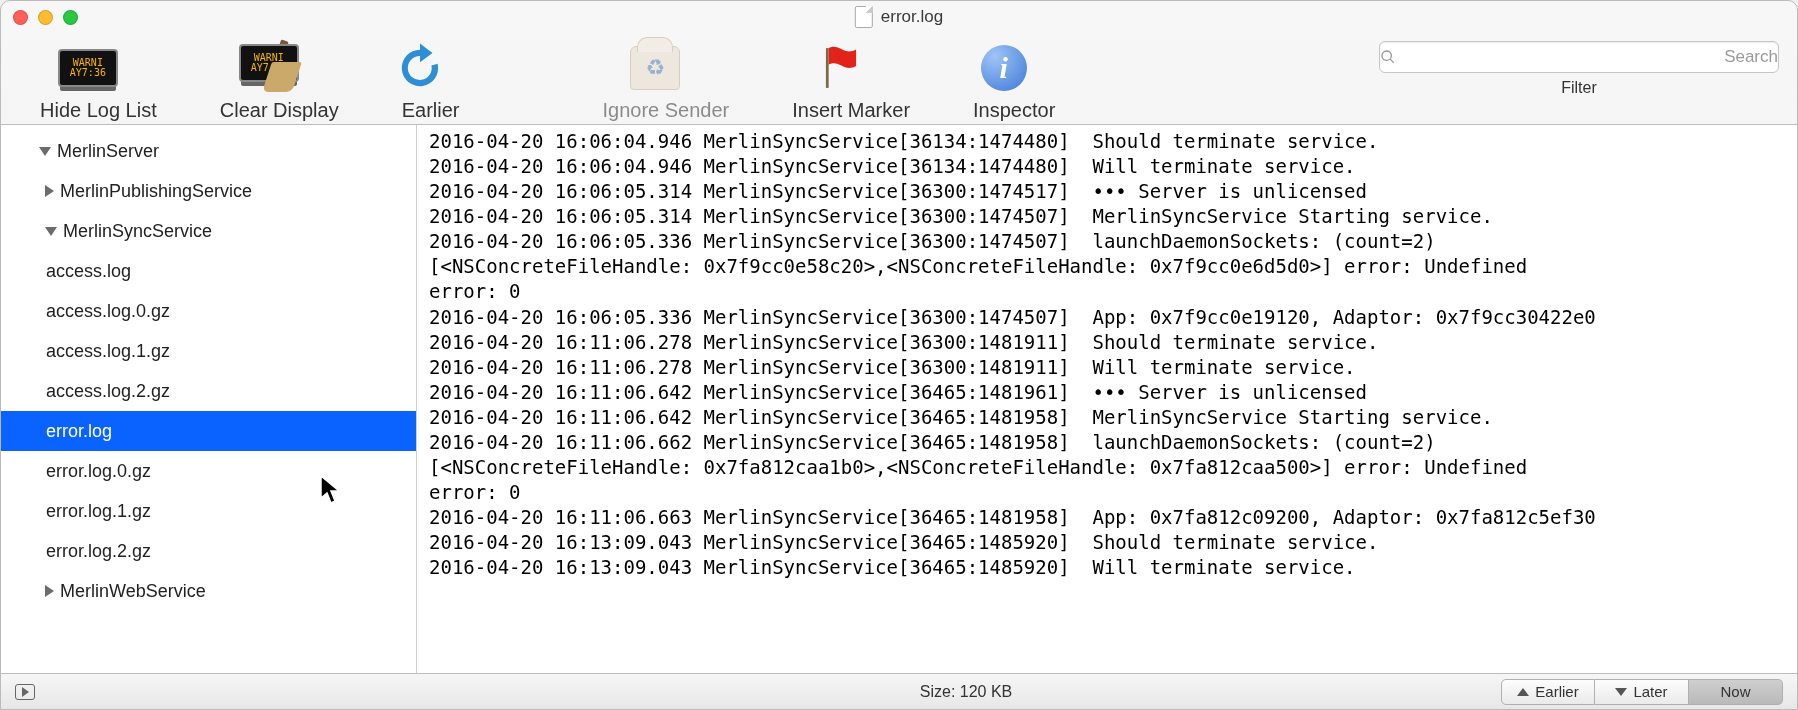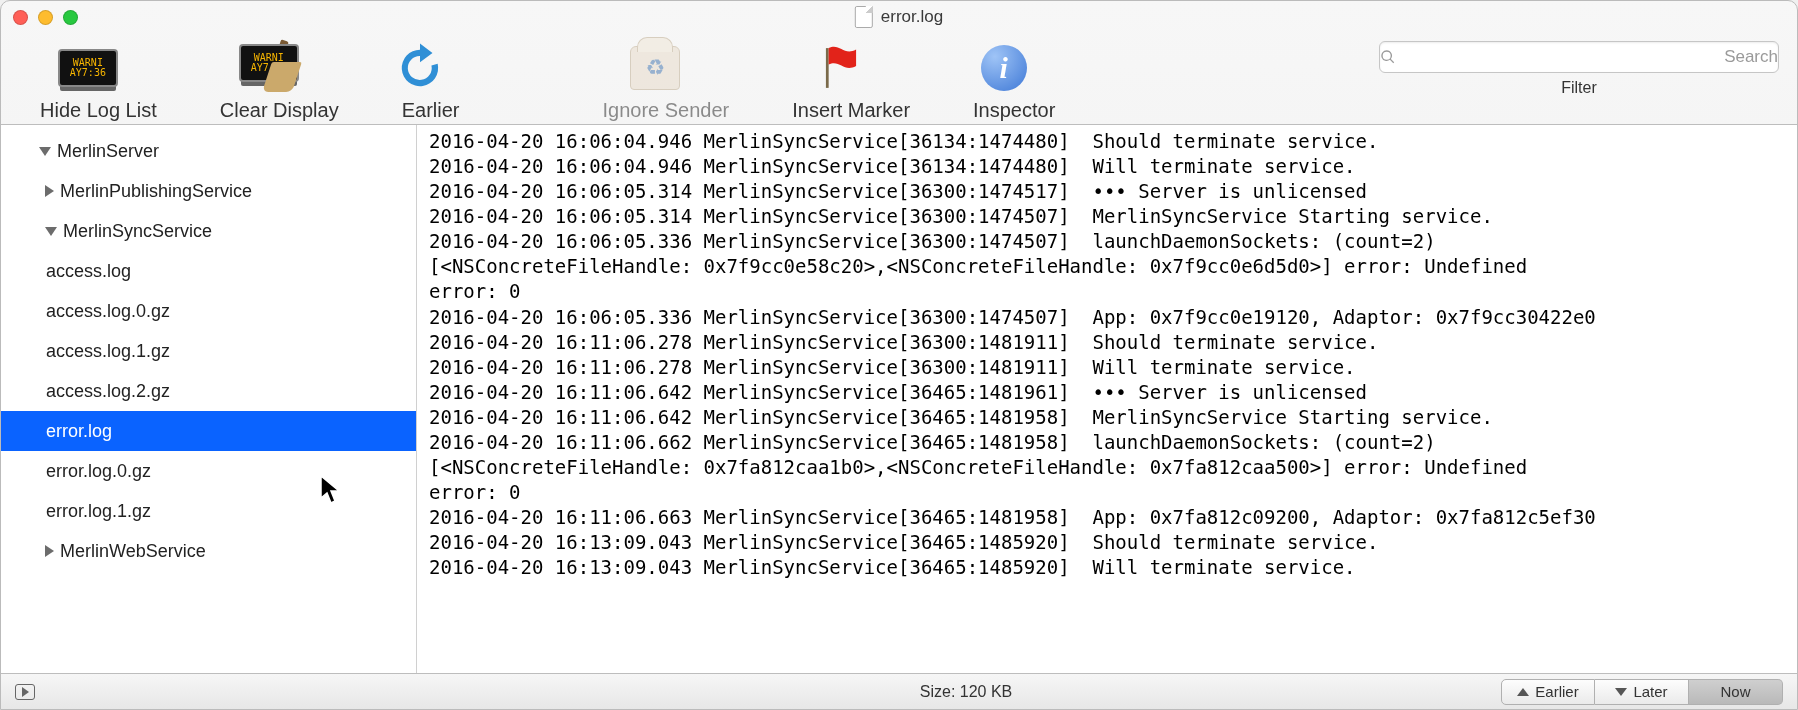--- a/index.html
+++ b/index.html
@@ -168,20 +168,23 @@
         </div>
       <div class="row ind3 sel">
           <span>error.log</span>
         </div>
       <div class="row ind3">
           <span>error.log.0.gz</span>
         </div>
       <div class="row ind3">
           <span>error.log.1.gz</span>
         </div>
+      <div class="row ind3">
+          <span>error.log.2.gz</span>
+        </div>
       <div class="row ind2">
           <span class="tri right"></span>
           <span>MerlinWebService</span>
         </div>
     </div>
 
     <div class="content"><div>2016-04-20 16:06:04.946 MerlinSyncService[36134:1474480]  Should terminate service.</div><div>2016-04-20 16:06:04.946 MerlinSyncService[36134:1474480]  Will terminate service.</div><div>2016-04-20 16:06:05.314 MerlinSyncService[36300:1474517]  ••• Server is unlicensed</div><div>2016-04-20 16:06:05.314 MerlinSyncService[36300:1474507]  MerlinSyncService Starting service.</div><div>2016-04-20 16:06:05.336 MerlinSyncService[36300:1474507]  launchDaemonSockets: (count=2)</div><div>[&lt;NSConcreteFileHandle: 0x7f9cc0e58c20&gt;,&lt;NSConcreteFileHandle: 0x7f9cc0e6d5d0&gt;] error: Undefined</div><div>error: 0</div><div>2016-04-20 16:06:05.336 MerlinSyncService[36300:1474507]  App: 0x7f9cc0e19120, Adaptor: 0x7f9cc30422e0</div><div>2016-04-20 16:11:06.278 MerlinSyncService[36300:1481911]  Should terminate service.</div><div>2016-04-20 16:11:06.278 MerlinSyncService[36300:1481911]  Will terminate service.</div><div>2016-04-20 16:11:06.642 MerlinSyncService[36465:1481961]  ••• Server is unlicensed</div><div>2016-04-20 16:11:06.642 MerlinSyncService[36465:1481958]  MerlinSyncService Starting service.</div><div>2016-04-20 16:11:06.662 MerlinSyncService[36465:1481958]  launchDaemonSockets: (count=2)</div><div>[&lt;NSConcreteFileHandle: 0x7fa812caa1b0&gt;,&lt;NSConcreteFileHandle: 0x7fa812caa500&gt;] error: Undefined</div><div>error: 0</div><div>2016-04-20 16:11:06.663 MerlinSyncService[36465:1481958]  App: 0x7fa812c09200, Adaptor: 0x7fa812c5ef30</div><div>2016-04-20 16:13:09.043 MerlinSyncService[36465:1485920]  Should terminate service.</div><div>2016-04-20 16:13:09.043 MerlinSyncService[36465:1485920]  Will terminate service.</div></div>
   </div>
 
   <div class="statusbar">

